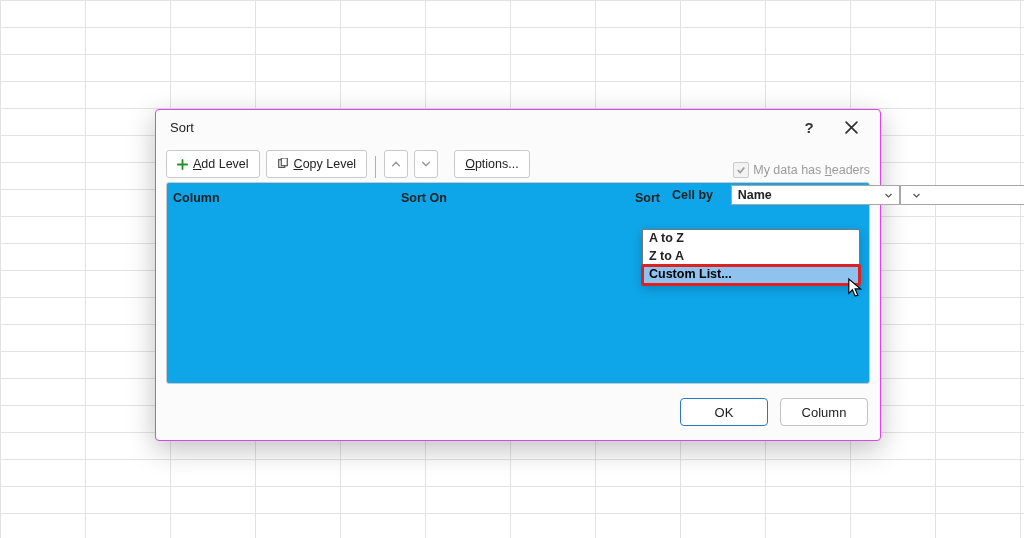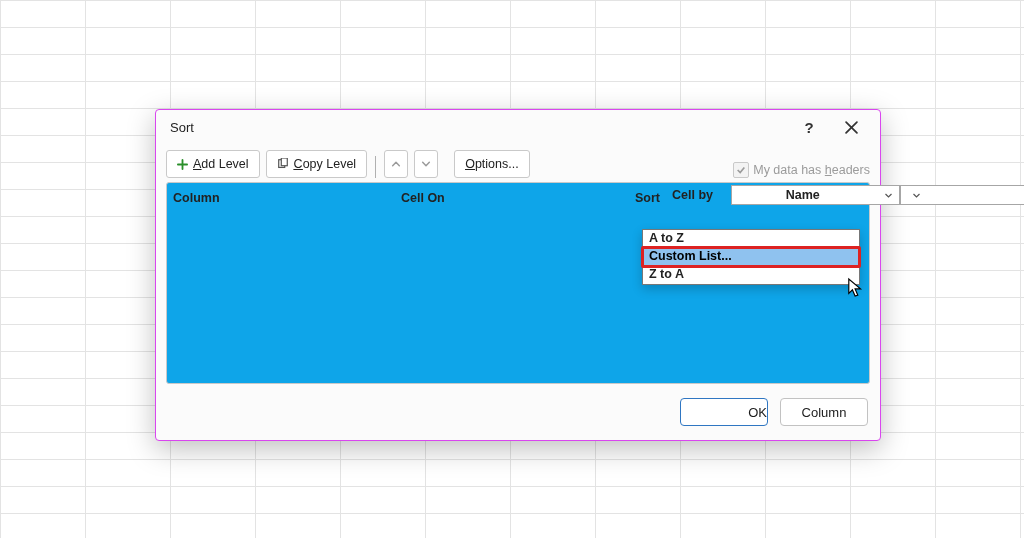--- a/index.html
+++ b/index.html
@@ -147,21 +147,21 @@
   .dd {
     height: 20px;
     border: 1px solid #a6a6a6;
     background: #ffffff;
     display: flex;
     align-items: center;
     padding: 0 2px 0 6px;
     box-sizing: border-box;
     font-size: 12.5px;
   }
-  .dd .val { flex: 1 1 auto; white-space: nowrap; overflow:hidden;margin-left:48px; }
+  .dd .val { flex: 1 1 auto; white-space: nowrap; overflow:hidden; }
   .dd .caretbox {
     width: 17px; height: 18px;
     display:flex; align-items:center; justify-content:center;
     border-left: 1px solid transparent;
   }
   .dd .caretbox svg { width:9px; height:9px; }
   .dd.col-dd   { width: 170px; }
   .dd.sorton-dd{ width: 228px; }
   .dd.order-dd { width: 218px; }
   .dd.order-dd .caretbox {
@@ -227,21 +227,20 @@
     align-items:center;
     justify-content:center;
     border-radius: 4px;
     font-size: 13px;
     cursor: default;
   }
   .fbtn.ok {
     border: 1.5px solid #2f76c2;
     background: #ffffff;
     color: #1a1a1a;
-    justify-content: flex-end;
   }
   .fbtn.cancel {
     border: 1px solid #c2c2c2;
     background: #ffffff;
     color: #222;
   }
 
   
   .plus { color:#2a8f2a; }
   .xred { color:#c0392b; }
@@ -316,21 +315,21 @@
       </span>
       <span>
         <span>My data has </span><span class="hdr-u">h</span><span>eaders</span>
       </span>
     </div>
   </div>
 
   <div class="listarea">
     <div class="colhdr">
       <div class="c-col">Column</div>
-      <div class="c-sorton">Cell On</div>
+      <div class="c-sorton">Sort On</div>
       <div class="c-order">Sort</div>
     </div>
 
     <div class="row">
       <div class="c-col">
         <span class="rowlbl">Cell by</span>
         <div class="dd col-dd">
           <span class="val">Name</span>
           <span class="caretbox">
             <svg viewBox="0 0 12 12">
@@ -355,22 +354,22 @@
             <svg viewBox="0 0 12 12">
                 <path d="M2 4 L6 8 L10 4" fill="none" stroke="#2a5b92" stroke-width="1.6"></path>
               </svg>
           </span>
         </div>
       </div>
     </div>
 
     <div class="dd-popup">
       <div class="dd-item">A to Z</div>
+      <div class="dd-item">Z to A</div>
       <div class="dd-item highlight boxed">Custom List...</div>
-      <div class="dd-item">Z to A</div>
     </div>
 
     <svg class="cursor" style="right:4px; top:94px;" viewBox="0 0 20 24">
       <path d="M2 2 L2 18 L6 14 L9 21 L12 20 L9 13 L15 13 Z" fill="#fff" stroke="#000" stroke-width="1.3"></path>
     </svg>
   </div>
 
   <div class="footer">
     <div class="fbtn ok">
       <span>OK</span>

